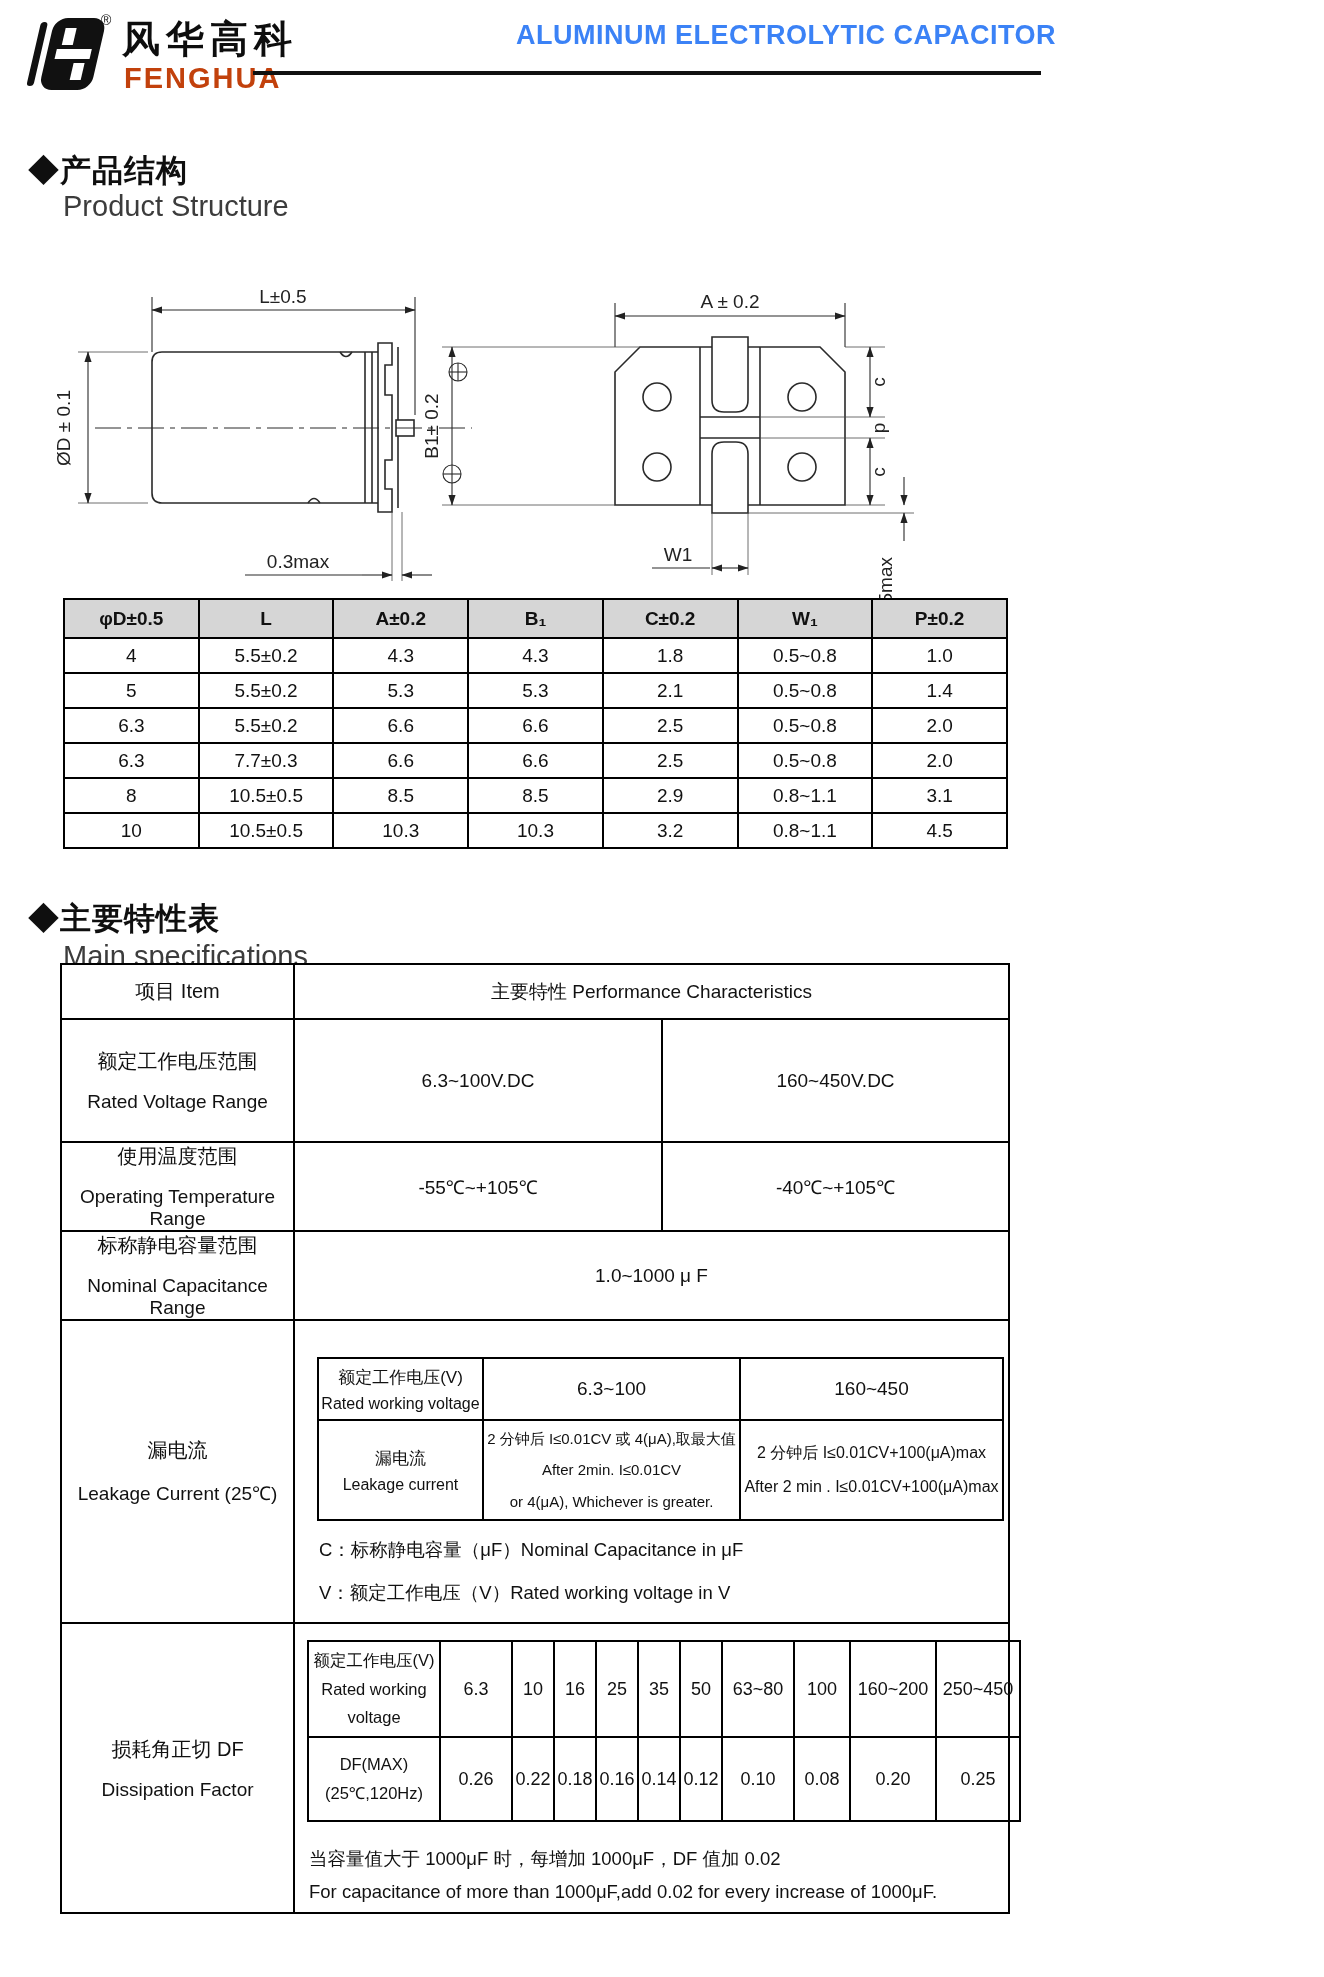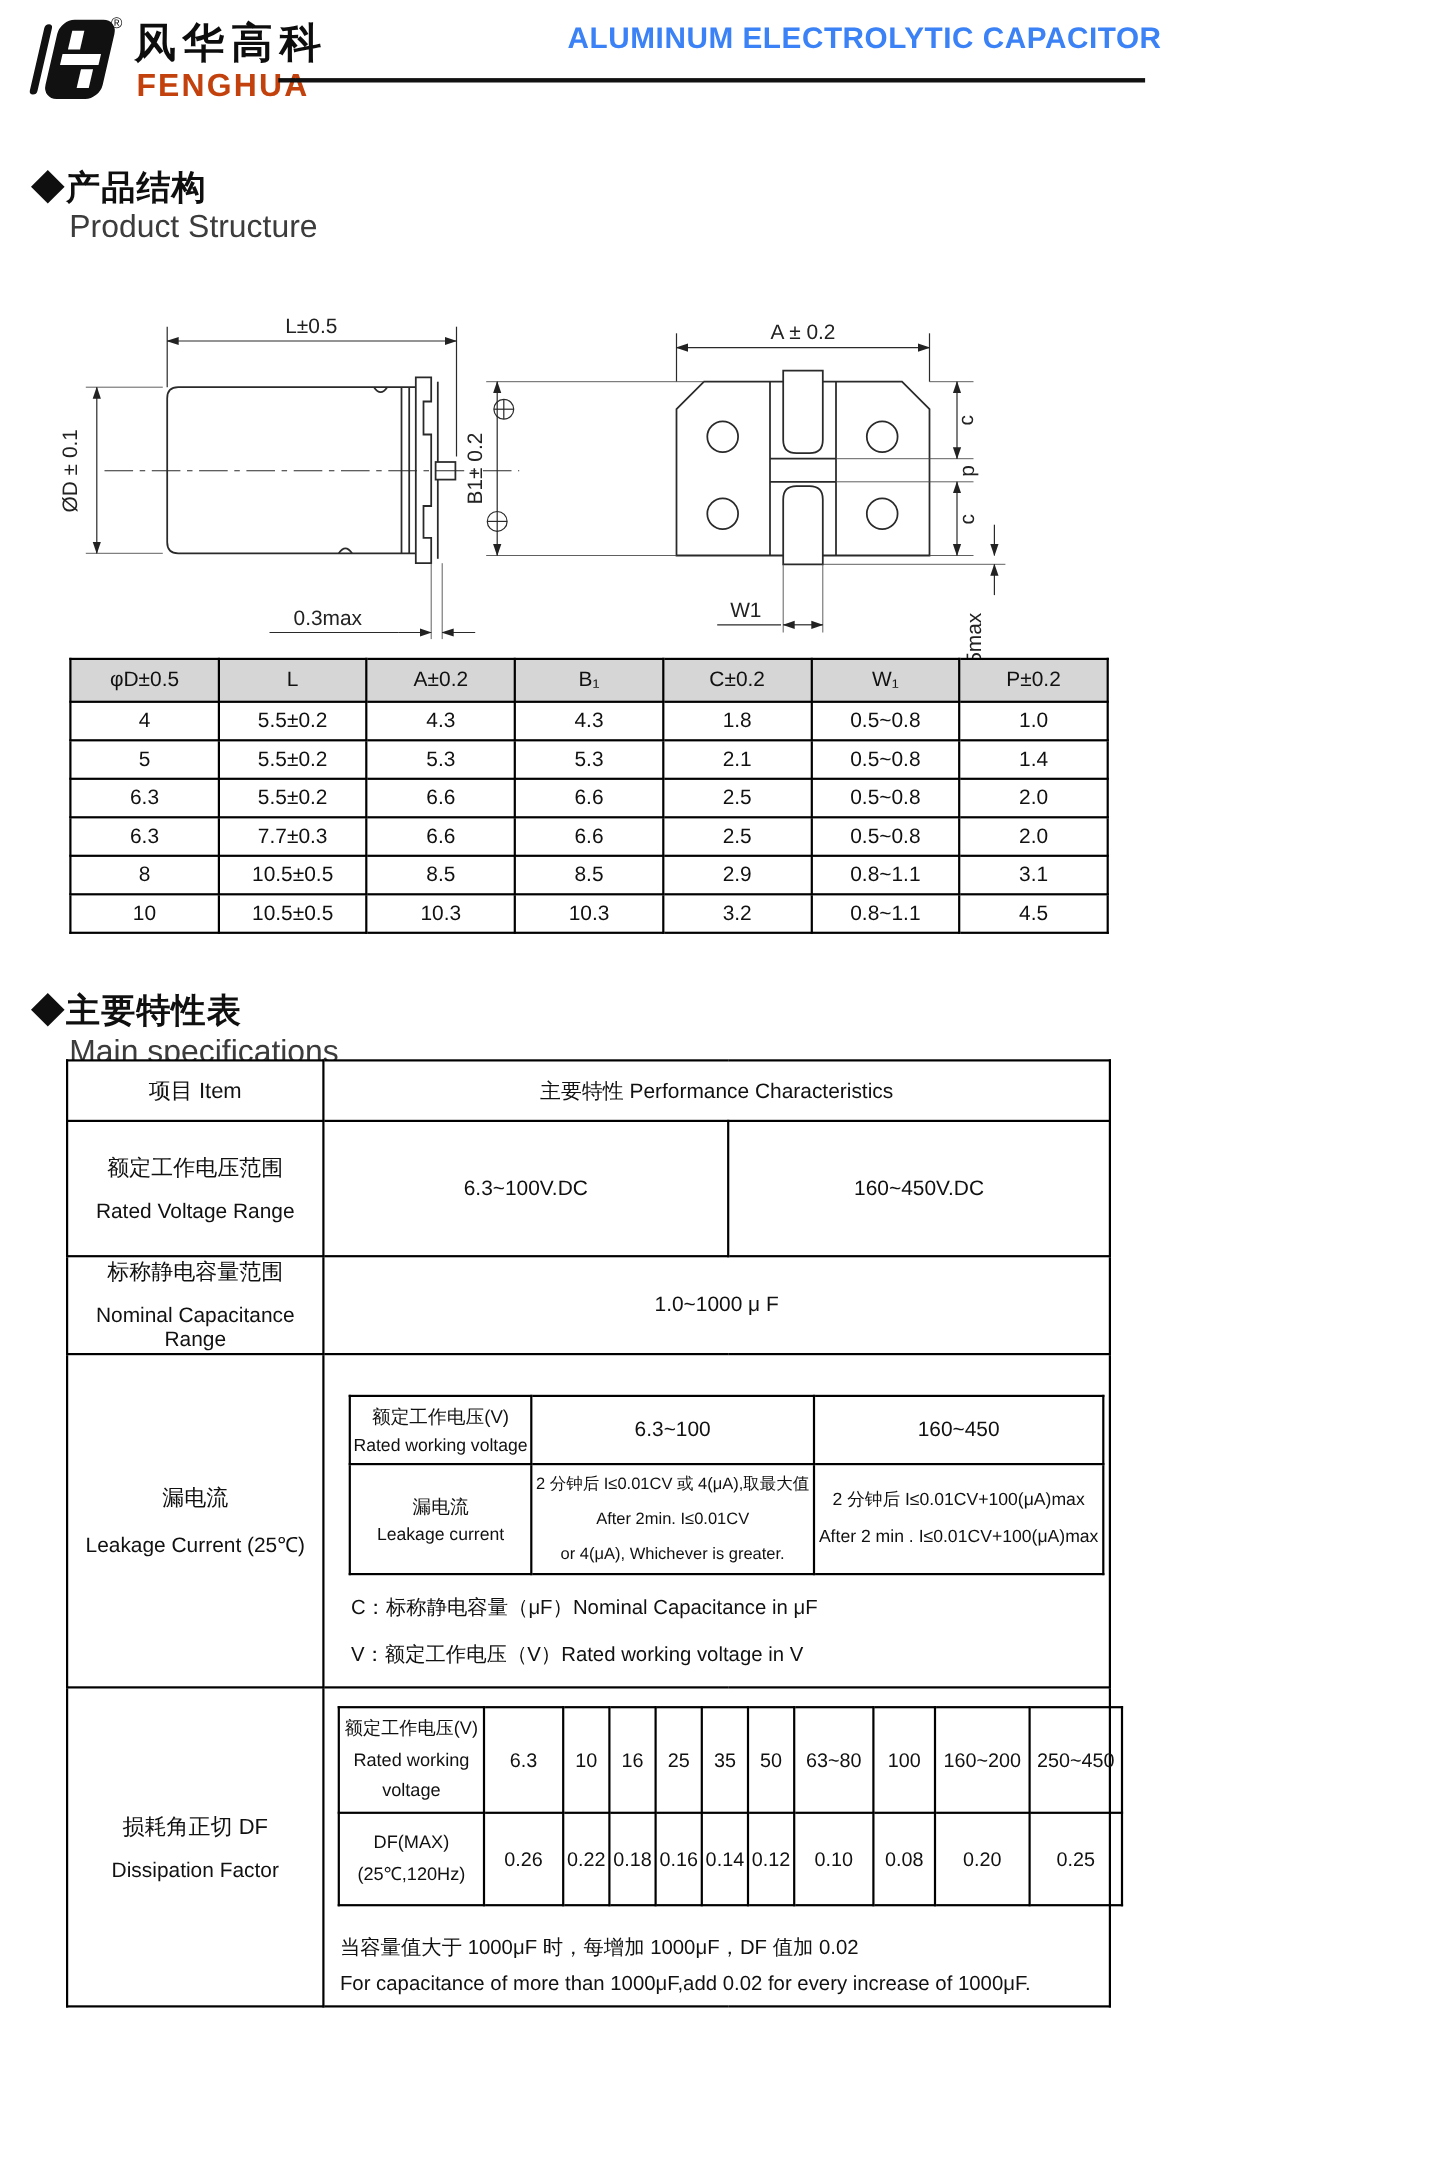--- a/index.html
+++ b/index.html
@@ -25,21 +25,21 @@
   #drawings text{font-family:"Liberation Sans",sans-serif;font-size:19px;fill:#222;}
   .obj{stroke:#2a2a2a;stroke-width:1.6;fill:none;}
   .objw{stroke:#2a2a2a;stroke-width:1.6;fill:#fff;}
   .dim{stroke:#2a2a2a;stroke-width:1.1;fill:none;}
   .thin{stroke:#4a4a4a;stroke-width:0.8;fill:none;}
   .cl{stroke:#2a2a2a;stroke-width:1;fill:none;stroke-dasharray:26 6 5 6;}
 
   
   #dims-table{position:absolute;left:63px;top:598px;border-collapse:collapse;table-layout:fixed;width:945px;}
   #dims-table td,#dims-table th{border:2px solid #000;text-align:center;font-size:19px;font-weight:400;color:#111;padding:0;}
-  #dims-table th{background:#d6d6d6;height:37px;}
+  #dims-table th{background:#d6d6d6;height:37px;font-weight:bold;}
   #dims-table td{height:33px;background:#fff;}
 
   
   #spec-table{position:absolute;left:60px;top:963px;border-collapse:collapse;table-layout:fixed;width:948px;}
   #spec-table td{border:2px solid #000;vertical-align:middle;text-align:center;padding:0;background:#fff;}
   .lbl-zh{font-size:20px;color:#111;}
   .lbl-en{font-size:19px;color:#111;margin-top:16px;}
   .val{font-size:19px;color:#111;}
 
   
@@ -270,20 +270,32 @@
     <tr style="height:123px">
       <td>
         <div class="lbl-zh">额定工作电压范围</div>
         <div class="lbl-en">Rated Voltage Range</div>
       </td>
       <td>
             <div class="val">6.3~100V.DC</div>
           </td>
       <td>
             <div class="val">160~450V.DC</div>
+          </td>
+    </tr>
+    <tr style="height:82px">
+      <td>
+        <div class="lbl-zh">使用温度范围</div>
+        <div class="lbl-en">Operating Temperature Range</div>
+      </td>
+      <td>
+            <div class="val">-55℃~+105℃</div>
+          </td>
+      <td>
+            <div class="val">-40℃~+105℃</div>
           </td>
     </tr>
     <tr style="height:82px">
       <td>
         <div class="lbl-zh">标称静电容量范围</div>
         <div class="lbl-en">Nominal Capacitance Range</div>
       </td>
       <td colspan="2">
             <div class="val">1.0~1000 μ F</div>
           </td>

